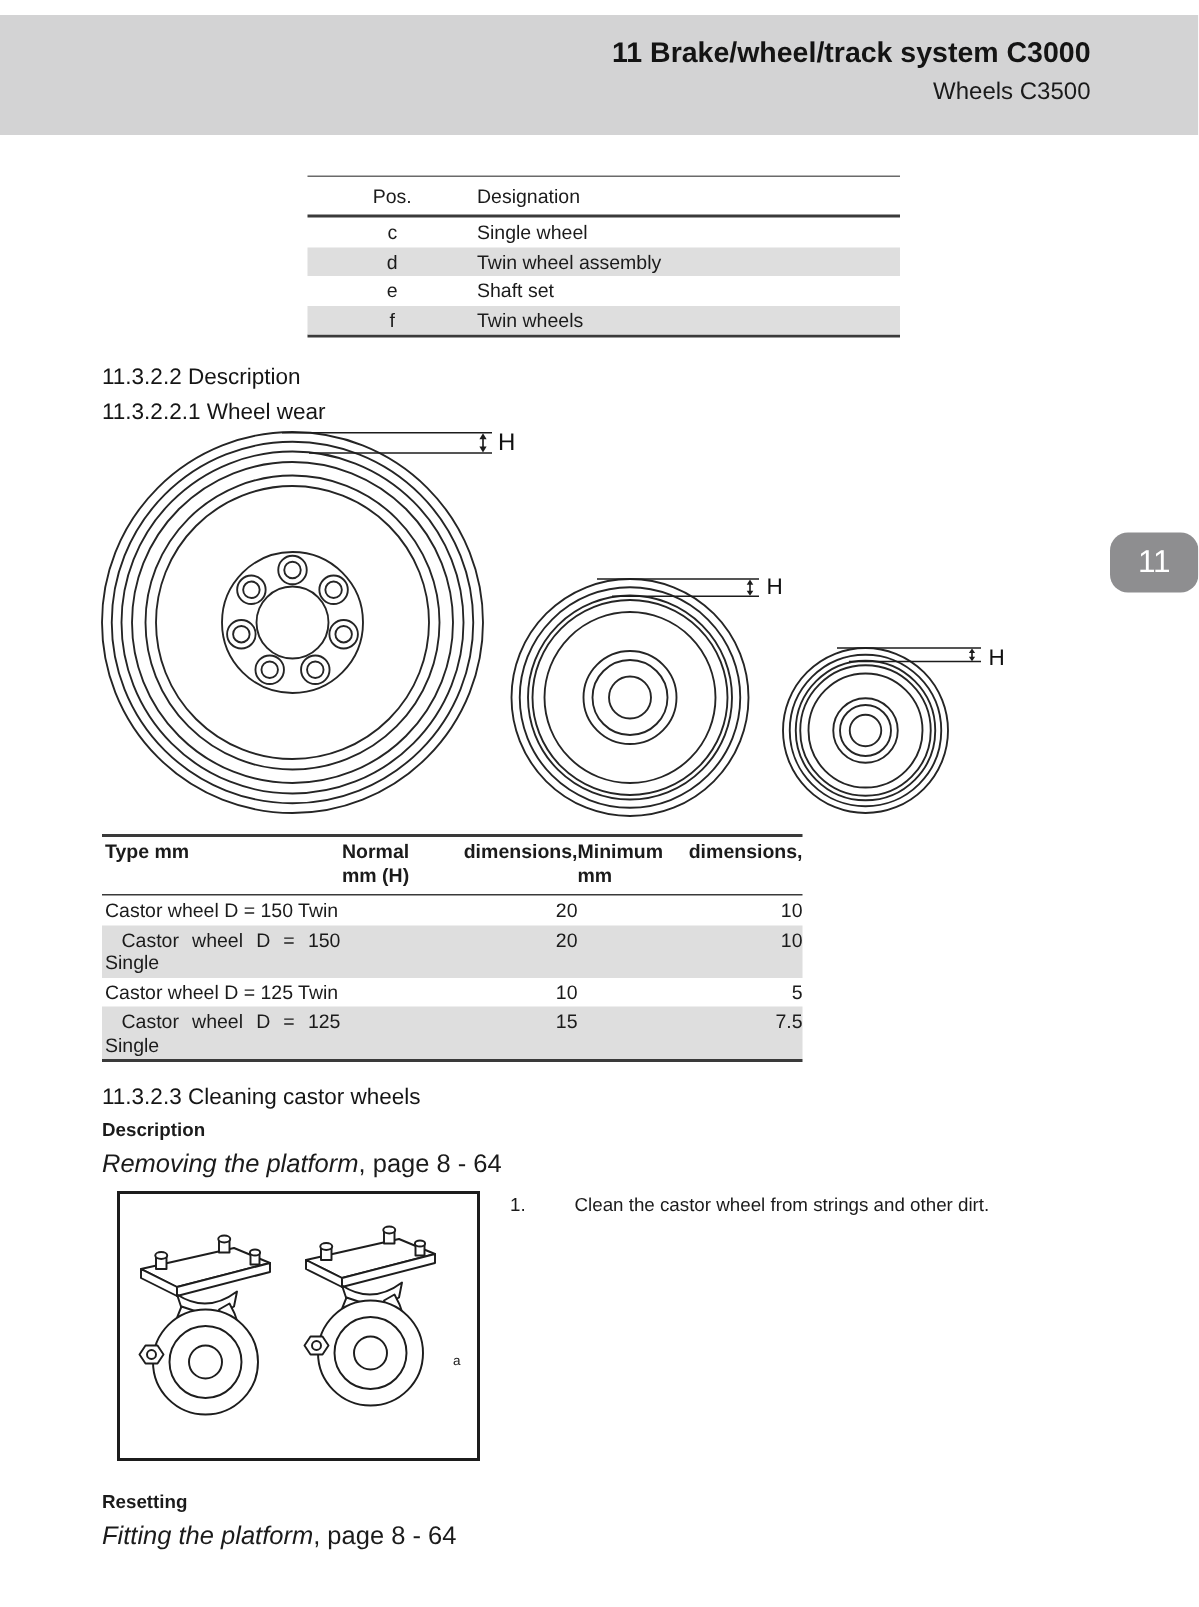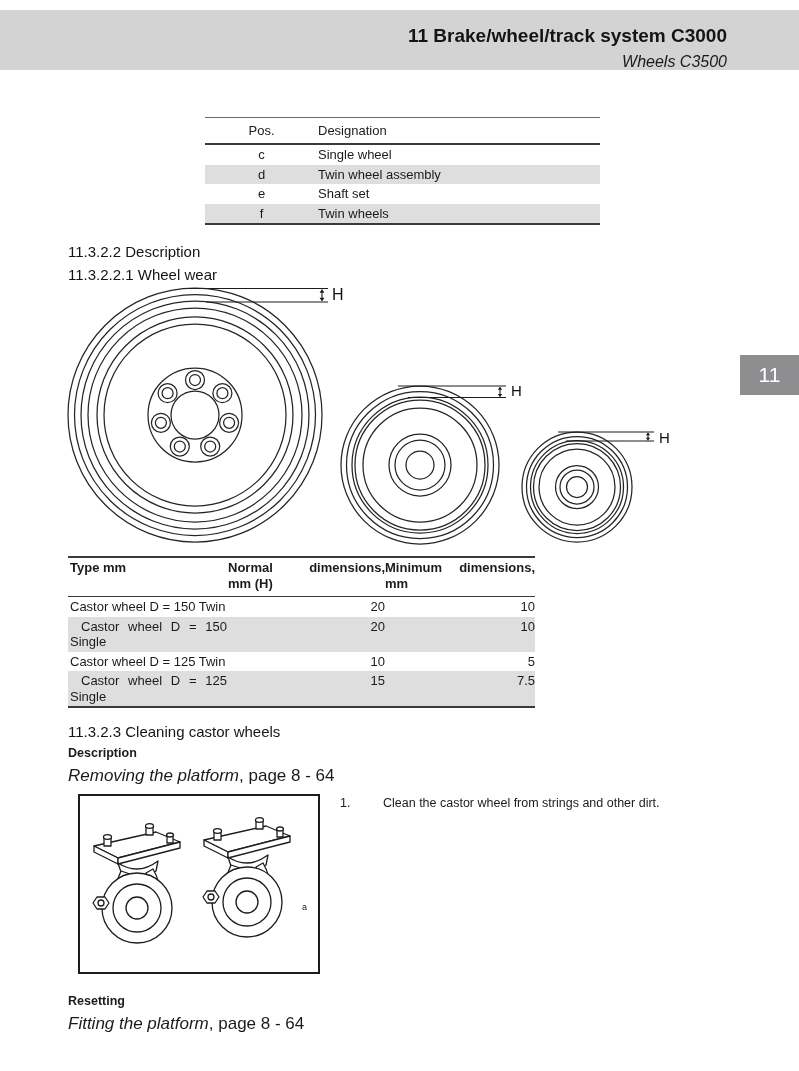--- a/index.html
+++ b/index.html
@@ -9,27 +9,27 @@
     --wheel-fill:#b2b2b4;
     --tab-bg:#8e8e90;
     --border:#3a3a3a;
     --text:#1b1b1b;
   }
   html,body{ background:#ffffff; }
   body{ font-family:"Liberation Sans","DejaVu Sans",sans-serif; color:var(--text); }
   .page{ position:relative; width:799px; height:1071px; background:#fff; overflow:hidden; }
 
   
-  .header-band{ position:absolute; left:0; top:10px; width:100%; height:60px; background:var(--header-band); }
+  .header-band{ position:absolute; left:0; top:10px; width:100%; height:80px; background:var(--header-band); }
   .header-title{ position:absolute; top:15px; right:72px; font-size:19px; font-weight:700; color:#141414; }
-  .header-subtitle{ position:absolute; top:43px; right:72px; font-size:16px; color:#1a1a1a;font-style:italic; }
+  .header-subtitle{ position:absolute; top:43px; right:72px; font-size:16px; color:#1a1a1a; }
 
   
   .chapter-tab{ position:absolute; left:740px; top:355px; width:59px; height:40px; background:var(--tab-bg);
-    color:#fff; font-size:21px; display:flex; align-items:center; justify-content:center; }
+    color:#fff; font-size:21px; display:flex; align-items:center; justify-content:center;border-radius:12px; }
 
   
   .pos-table{ position:absolute; left:205px; top:117px; width:395px; font-size:13px; border-bottom:2px solid var(--border); }
   .pos-header{ display:flex; height:28px; align-items:center; border-top:1px solid #6a6a6a; border-bottom:2px solid var(--border); }
   .pos-c1{ width:113px; text-align:center; }
   .pos-c2{ flex:1; }
   .pos-row{ display:flex; height:19.5px; align-items:center; }
   .pos-row.shaded{ background:var(--row-shaded); }
 
   

